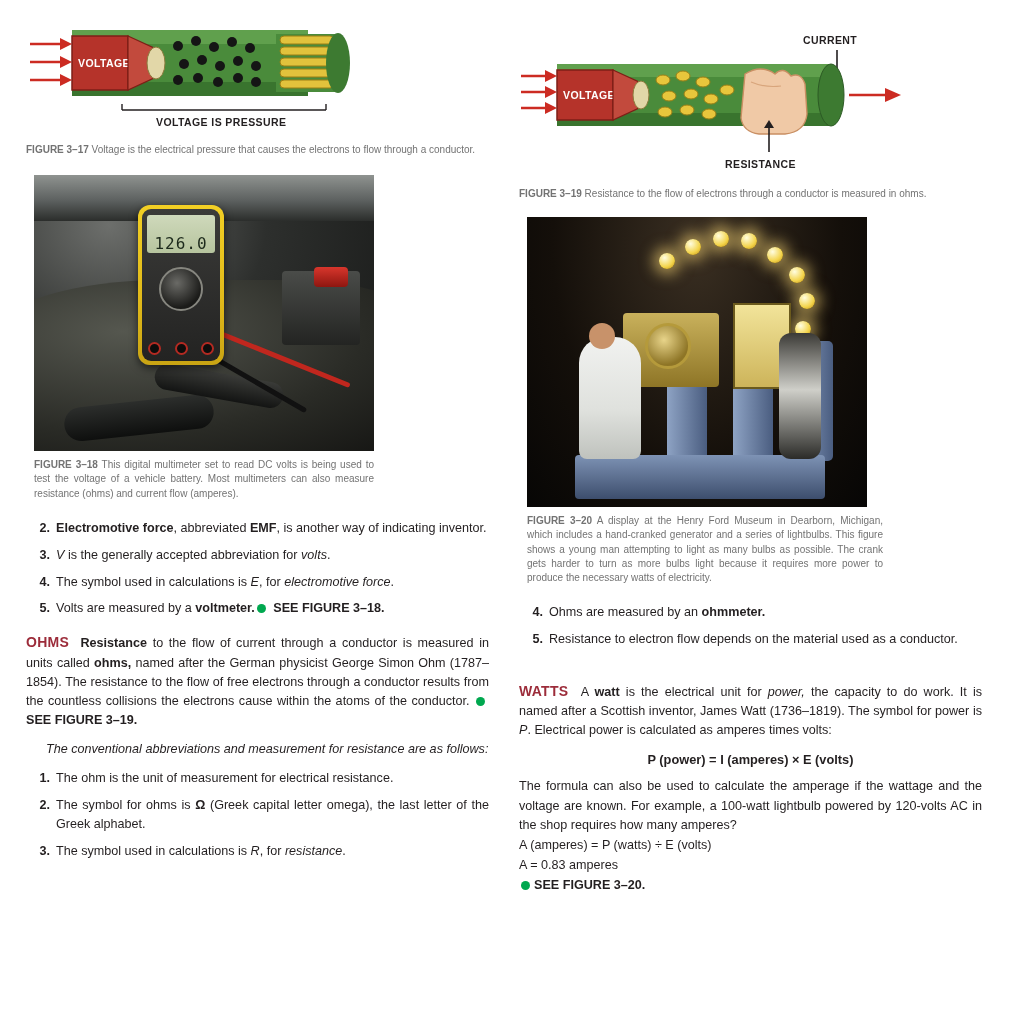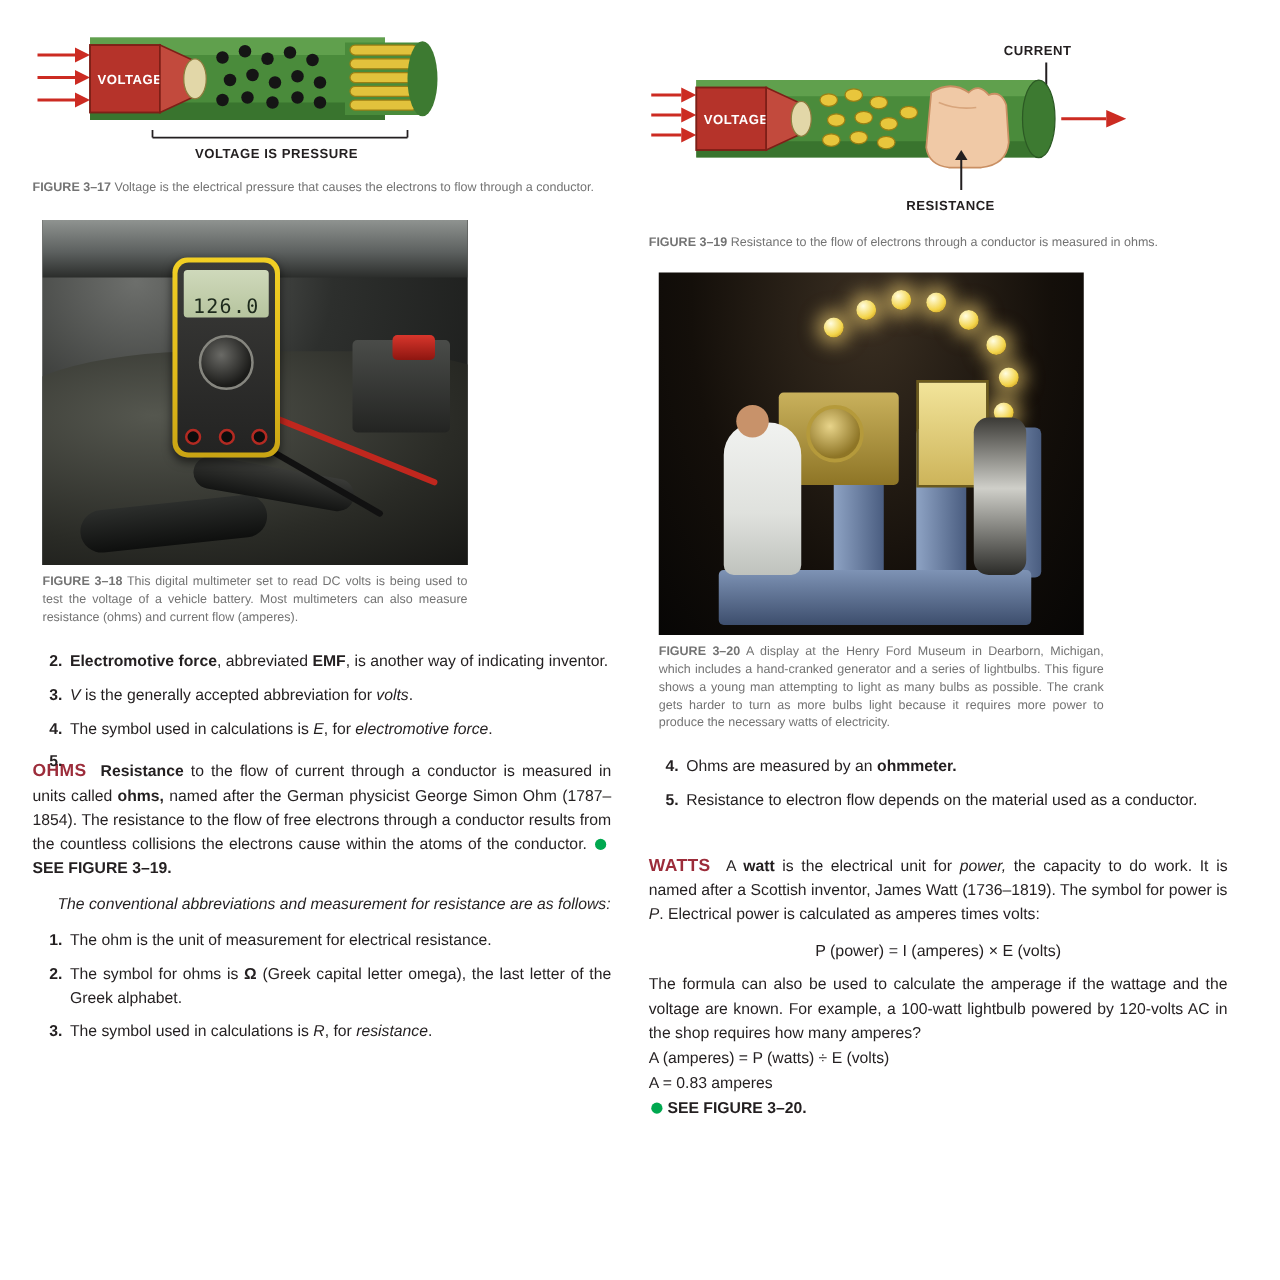--- a/index.html
+++ b/index.html
@@ -25,21 +25,21 @@
   .term { font-family:"Liberation Sans", sans-serif; font-weight:bold; color:#9c2c3a; letter-spacing:.3px; font-size:14px; }
   .bold { font-weight:bold; }
   .ital { font-style:italic; }
 
   ol.numlist { margin:8px 0 0 0; padding:0 0 0 0; list-style:none; }
   ol.numlist > li { position:relative; padding-left:30px; margin-bottom:8px; font-size:12.6px; line-height:1.5; text-align:justify; }
   ol.numlist > li .num { position:absolute; left:0; width:24px; text-align:right; font-weight:bold; }
 
   .greenbullet { display:inline-block; width:9px; height:9px; border-radius:50%; background:#00a84f; margin:0 4px -1px 2px; }
 
-  .formula { text-align:center; font-size:12.8px; font-weight:normal; margin:12px 0 10px 0; }
+  .formula { text-align:center; font-size:12.8px; font-weight:bold; margin:12px 0 10px 0; }
   .calc { font-size:12.6px; line-height:1.6; }
   .artlabel { font-size:10.5px; font-weight:bold; letter-spacing:.4px; }
 
   
   .photo { position:relative; overflow:hidden; border:0; }
   .photo-18 {
     width:340px; height:276px; margin:18px 0 0 8px;
     background:
       radial-gradient(ellipse at 22% 18%, #6d6f6c 0%, #2d2f2d 42%, #141514 100%),
       linear-gradient(160deg,#3a3c38 0%,#1b1c1a 100%);
@@ -263,20 +263,21 @@
         <li>
           <span class="num">3.</span>
           <span><span class="ital">V</span><span> is the generally accepted abbreviation for </span><span class="ital">volts</span><span>.</span></span>
         </li>
         <li>
           <span class="num">4.</span>
           <span><span>The symbol used in calculations is </span><span class="ital">E</span><span>, for </span><span class="ital">electromotive force</span><span>.</span></span>
         </li>
         <li>
           <span class="num">5.</span>
+          <span><span>Volts are measured by a </span><span class="bold">voltmeter.</span><span class="greenbullet"></span><span class="bold"> SEE FIGURE 3–18.</span></span>
         </li>
       </ol>
 
       <p class="body-p" style="margin-top:14px;">
         <span class="term">OHMS</span>&nbsp;&nbsp;<span class="bold">Resistance</span><span> to the flow of current through a conductor is measured in units called </span><span class="bold">ohms,</span><span> named after the German physicist George Simon Ohm (1787–1854). The resistance to the flow of free electrons through a conductor results from the countless collisions the electrons cause within the atoms of the conductor. </span><span class="greenbullet"></span><span class="bold"> SEE FIGURE 3–19.</span>
       </p>
 
       <p class="body-p indent">The conventional abbreviations and measurement for resistance are as follows:</p>
 
       <ol class="numlist" style="margin-top:10px;">

